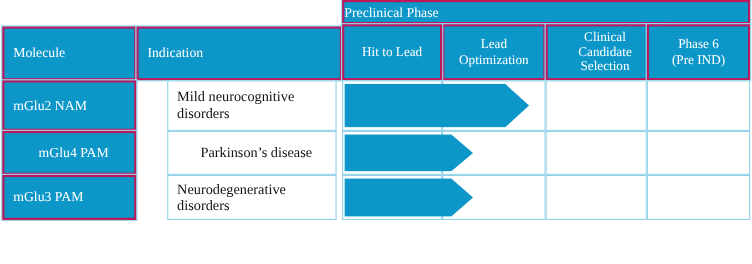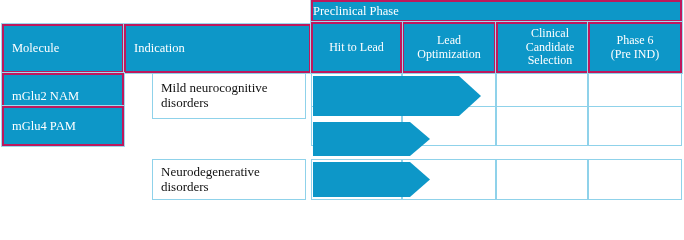--- a/index.html
+++ b/index.html
@@ -86,21 +86,21 @@
   #head-molecule   { left: 2px;   width: 122px; }
   #head-indication { left: 124px; width: 187px; align-items: center; }
 
   #head-hit-to-lead  { left: 311px; width: 91px; }
   #head-lead-opt     { left: 402px; width: 94px; }
   #head-ccs          { left: 496px; width: 108px; }
   #head-phase0       { left: 588px; width: 94px; }
 
   
   .row-1 { top: 73px;  height: 46px; }
-  .row-2 { top: 106px; height: 40px; }
+  .row-2 { top: 119px; height: 40px; text-align: center; }
   .row-3 { top: 159px; height: 41px; }
 
   .col-molecule   { left: 2px;   width: 122px; font-size: 12.5px; }
   .col-indication { left: 124px; width: 154px; font-size: 13px; margin-left: 28px; }
   .col-p1 { left: 311px; width: 91px; }
   .col-p2 { left: 402px; width: 94px; }
   .col-p3 { left: 496px; width: 92px; }
   .col-p4 { left: 588px; width: 94px; }
 
   
@@ -183,25 +183,31 @@
     </span>
   </div>
   <div class="cell cell-white row-1 col-p1"></div>
   <div class="cell cell-white row-1 col-p2"></div>
   <div class="cell cell-white row-1 col-p3"></div>
   <div class="cell cell-white row-1 col-p4"></div>
 
   <div class="cell cell-blue row-2 col-molecule pad-left">
     <span class="cell-text">mGlu4 PAM</span>
   </div>
+  <div class="cell cell-white row-2 col-indication pad-left">
+    <span class="cell-text">Parkinson’s disease</span>
+  </div>
   <div class="cell cell-white row-2 col-p1"></div>
   <div class="cell cell-white row-2 col-p2"></div>
   <div class="cell cell-white row-2 col-p3"></div>
   <div class="cell cell-white row-2 col-p4"></div>
 
+  <div class="cell cell-blue row-3 col-molecule pad-left">
+    <span class="cell-text">mGlu3 PAM</span>
+  </div>
   <div class="cell cell-white row-3 col-indication pad-left">
     <span class="cell-text">
       <span>Neurodegenerative</span><br>
       <span>disorders</span>
     </span>
   </div>
   <div class="cell cell-white row-3 col-p1"></div>
   <div class="cell cell-white row-3 col-p2"></div>
   <div class="cell cell-white row-3 col-p3"></div>
   <div class="cell cell-white row-3 col-p4"></div>

